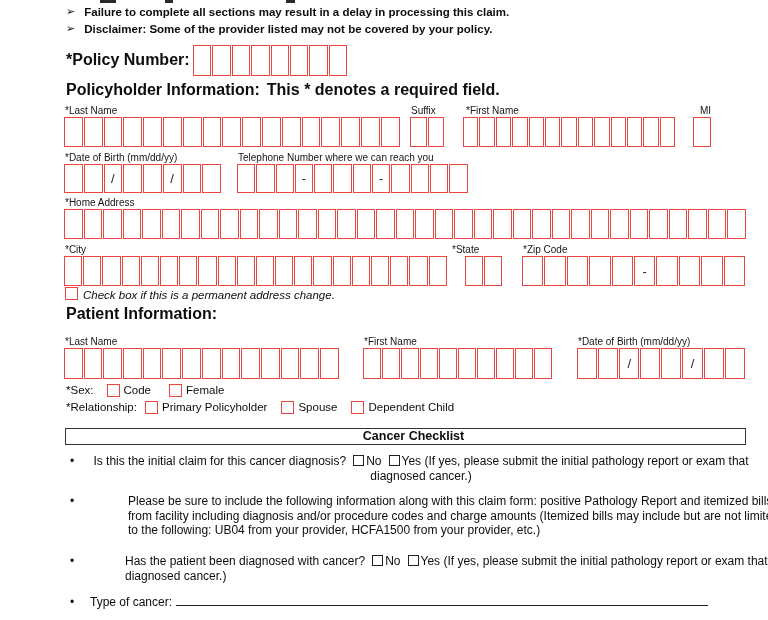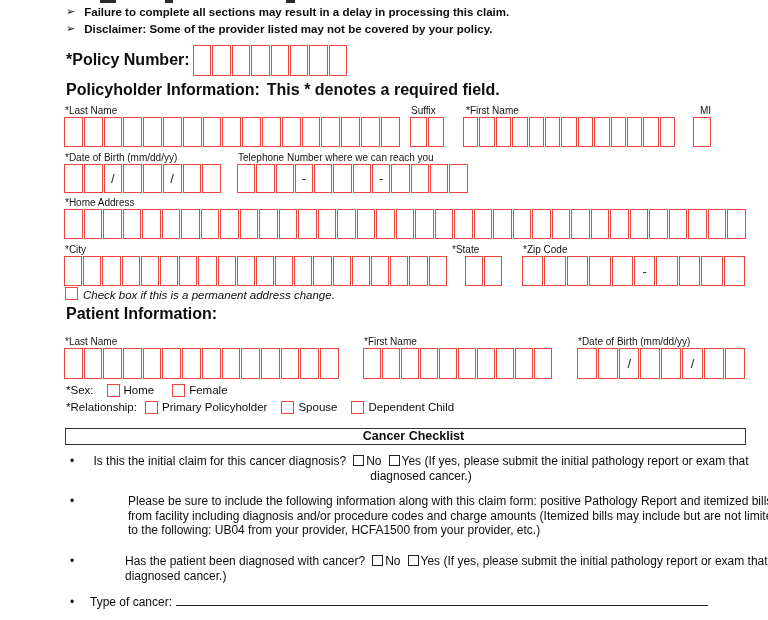--- a/index.html
+++ b/index.html
@@ -270,21 +270,21 @@
       <span class="cell"></span>
       <span class="cell"></span>
       <span class="cell">/</span>
       <span class="cell"></span>
       <span class="cell"></span>
     </div>
 
   <div class="optrow" style="top:384px;">
     <span>*Sex:</span>
     <span class="rcb" style="margin-left:13px;"></span>
-    <span class="olbl">Home</span>
+    <span class="olbl">Code</span>
     <span class="rcb" style="margin-left:18px;"></span>
     <span class="olbl">Female</span>
   </div>
 
   <div class="optrow" style="top:401px;">
     <span>*Relationship:</span>
     <span class="rcb" style="margin-left:8px;"></span>
     <span class="olbl">Primary Policyholder</span>
     <span class="rcb" style="margin-left:14px;"></span>
     <span class="olbl">Spouse</span>

